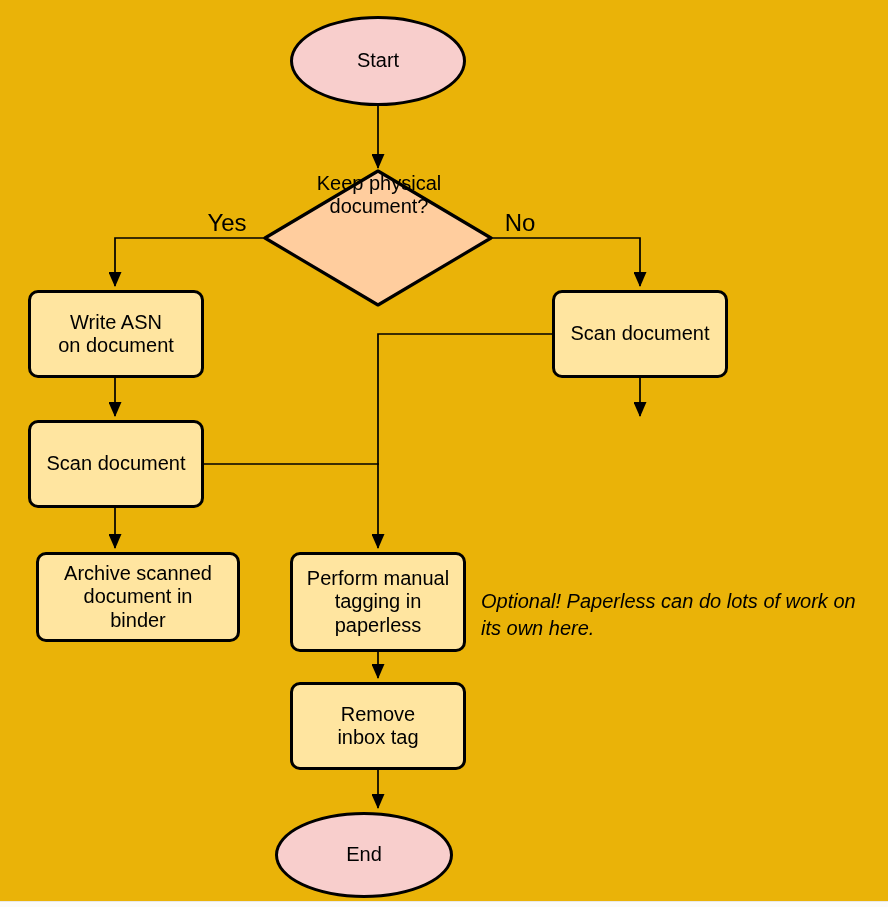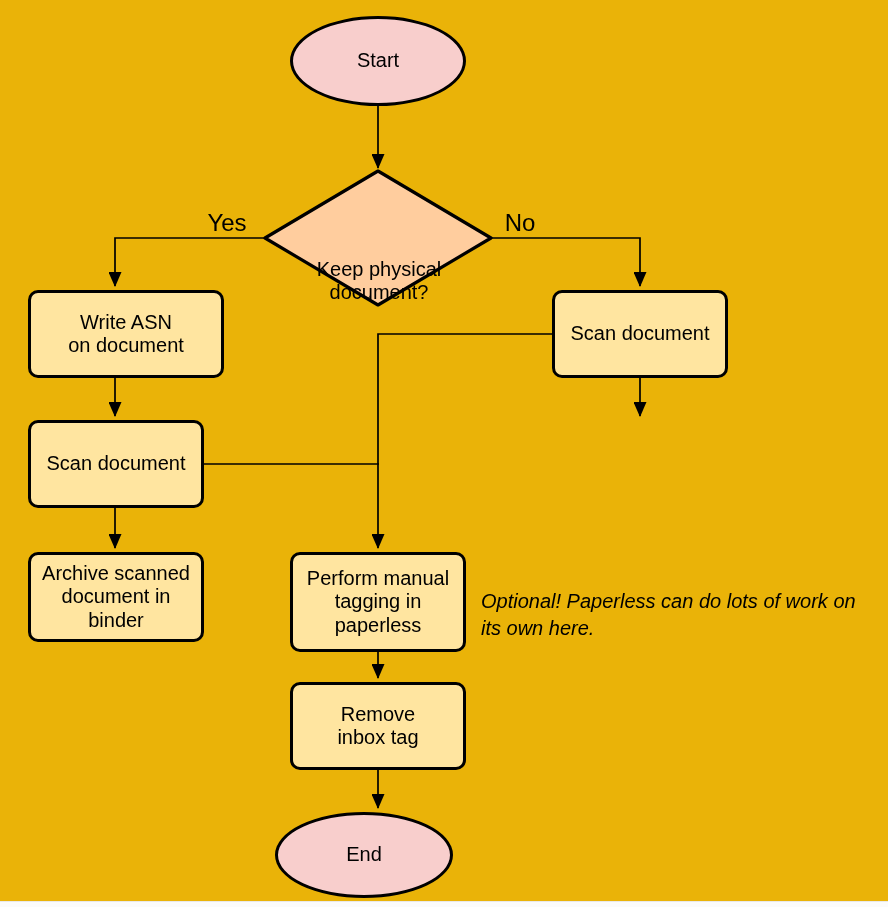--- a/index.html
+++ b/index.html
@@ -43,21 +43,21 @@
     border-radius: 10px;
   }
   .terminal {
     background: var(--terminal-fill, #F8CECC);
     border: 3.4px solid var(--stroke, #000);
     border-radius: 50%;
   }
   .decision-label {
     position: absolute;
     display: flex;
-    align-items: flex-end;
+    align-items: flex-start;
     justify-content: center;
     text-align: center;
     font-size: 20px;
     line-height: 1.16;
     white-space: pre-line;
   }
   .edge-label {
     position: absolute;
     font-size: 24px;
     text-align: center;
@@ -109,30 +109,30 @@
 
   <div class="decision-label" style="left:267px; top:172px; width:224px; height:132px;">
     <span>Keep physical
 document?</span>
   </div>
 
   <div class="edge-label" style="left:203px; top:209px; width:48px;">Yes</div>
 
   <div class="edge-label" style="left:498px; top:209px; width:44px;">No</div>
 
-  <div class="node process" style="left:28px; top:290px; width:196px; height:88px;">
+  <div class="node process" style="left:28px; top:290px; width:176px; height:88px;">
     <span>Write ASN
 on document</span>
   </div>
 
   <div class="node process" style="left:28px; top:420px; width:176px; height:88px;">
     <span>Scan document</span>
   </div>
 
-  <div class="node process" style="left:28px; top:552px; width:176px; height:90px;">
+  <div class="node process" style="left:36px; top:552px; width:204px; height:90px;">
     <span>Archive scanned
 document in
 binder</span>
   </div>
 
   <div class="node process" style="left:552px; top:290px; width:176px; height:88px;">
     <span>Scan document</span>
   </div>
 
 

